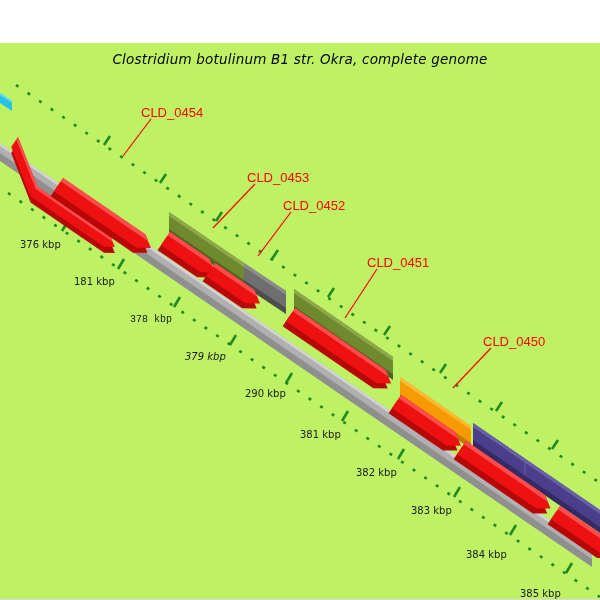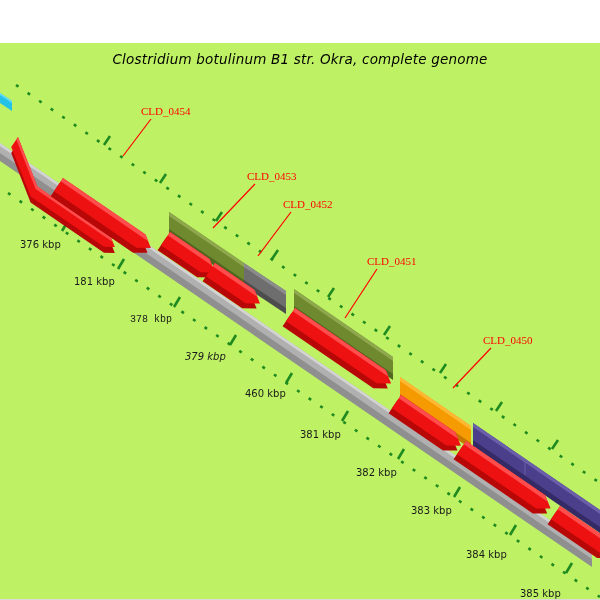--- a/index.html
+++ b/index.html
@@ -69,24 +69,24 @@
   .tick-label {
     position: absolute;
     font-size: 10px;
     color: #1a1a1a;
     white-space: nowrap;
   }
 
   
   .gene-label {
     position: absolute;
-    font-size: 11px;
+    font-size: 13px;
     color: #ff0000;
     white-space: nowrap;
-    font-family: Liberation Serif, serif;
+    font-family: Liberation Sans, sans-serif;
   }
 </style>
 </head>
 <body>
 
 <div id="stage">
 
   <div class="title">Clostridium botulinum B1 str. Okra, complete genome</div>
 
   <svg id="diagram" viewBox="0 0 600 600" xmlns="http://www.w3.org/2000/svg">
@@ -247,21 +247,21 @@
         <line x1="453" y1="345" x2="491" y2="305"></line>
       </g>
 
     </g>
   </svg>
 
   <div class="tick-label" style="left:20px;  top:196px;">376 kbp</div>
   <div class="tick-label" style="left:74px;  top:233px;">181 kbp</div>
   <div class="tick-label" style="left:130px; top:271px;font-family:Liberation Mono, monospace;">378 kbp</div>
   <div class="tick-label" style="left:185px; top:308px;font-style:italic;">379 kbp</div>
-  <div class="tick-label" style="left:245px; top:345px;">460 kbp</div>
+  <div class="tick-label" style="left:245px; top:345px;">290 kbp</div>
   <div class="tick-label" style="left:300px; top:386px;">381 kbp</div>
   <div class="tick-label" style="left:356px; top:424px;">382 kbp</div>
   <div class="tick-label" style="left:411px; top:462px;">383 kbp</div>
   <div class="tick-label" style="left:466px; top:506px;">384 kbp</div>
   <div class="tick-label" style="left:520px; top:545px;">385 kbp</div>
 
   <div class="gene-label" style="left:141px; top:62px;">CLD_0454</div>
   <div class="gene-label" style="left:247px; top:127px;text-align:center;">CLD_0453</div>
   <div class="gene-label" style="left:283px; top:155px;">CLD_0452</div>
   <div class="gene-label" style="left:367px; top:212px;">CLD_0451</div>

